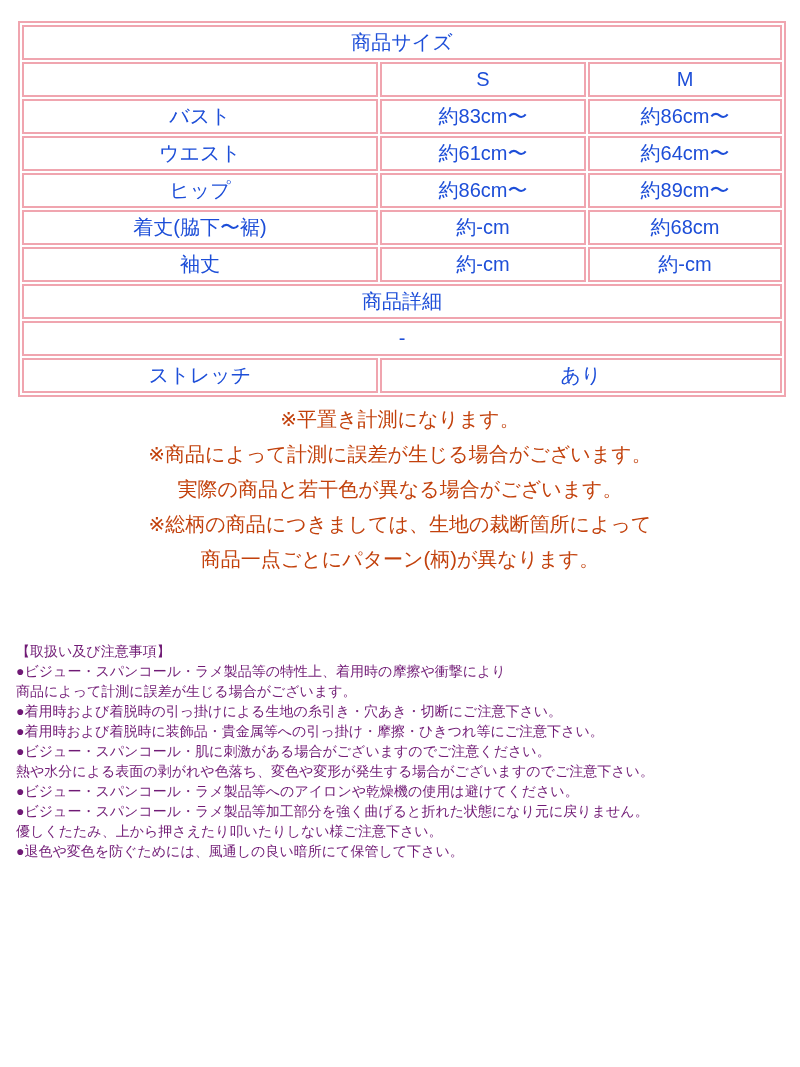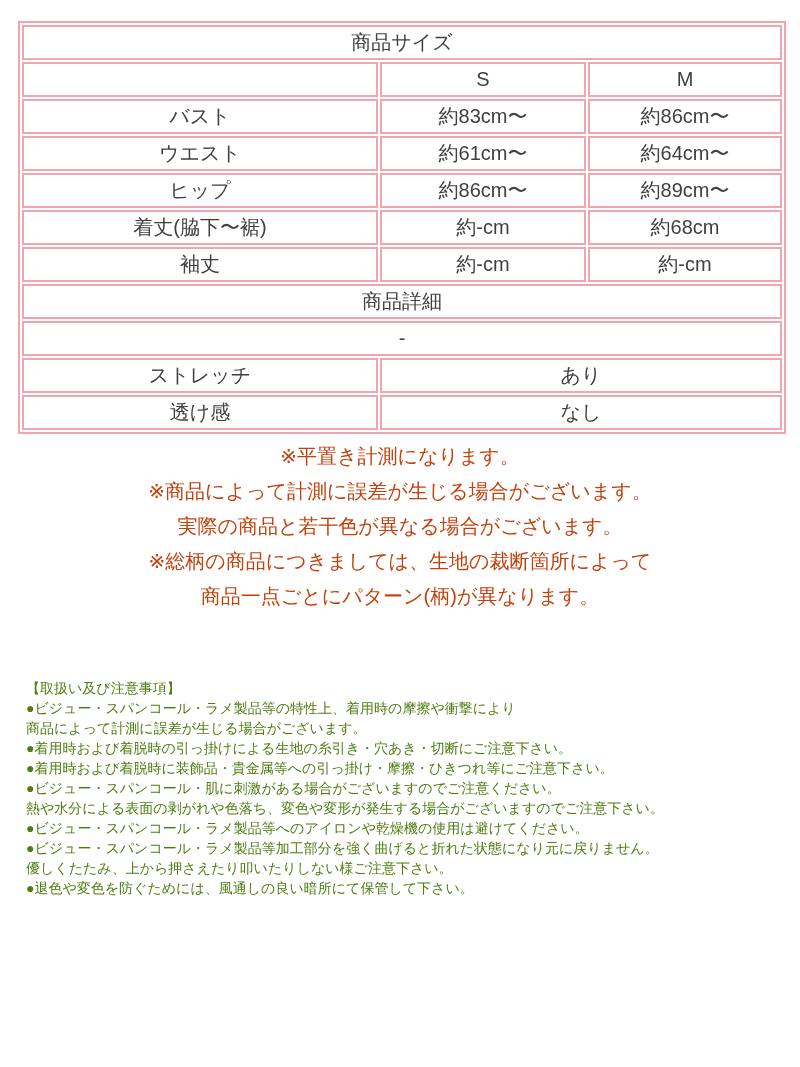--- a/index.html
+++ b/index.html
@@ -26,42 +26,42 @@
     table-layout: fixed;
   }
   table.spec-table td {
     border: 2px solid #f0a5af;
     background: #ffffff;
     text-align: center;
     vertical-align: middle;
     height: 31px;
     padding: 0 2px;
     font-size: 20px;
-    color: #404040;
+    color: #1d4ed8;
     overflow: hidden;
     white-space: nowrap;
   }
   col.c1 { width: 356px; }
   col.c2 { width: 206px; }
   col.c3 { width: 194px; }
 
   .notes {
     margin-top: 5px;
     width: 800px;
     text-align: center;
     font-size: 20px;
     line-height: 35px;
     color: #c2410c;
   }
   .care {
-    margin: 64px 0 0 26px;
+    margin: 64px 0 0 16px;
     width: 740px;
     font-size: 14px;
     line-height: 20px;
-    color: #4d7c0f;
+    color: #701a75;
     white-space: nowrap;
   }
 </style>
 </head>
 <body>
 
 <div class="page">
 
   <table class="spec-table">
     <colgroup>
@@ -106,24 +106,20 @@
       <tr>
         <td colspan="3">商品詳細</td>
       </tr>
       <tr>
         <td colspan="3">-</td>
       </tr>
       <tr>
         <td>ストレッチ</td>
         <td colspan="2">あり</td>
       </tr>
-      <tr>
-        <td>透け感</td>
-        <td colspan="2">なし</td>
-      </tr>
     </tbody>
   </table>
 
   <div class="notes">
     <div>※平置き計測になります。</div>
     <div>※商品によって計測に誤差が生じる場合がございます。</div>
     <div>実際の商品と若干色が異なる場合がございます。</div>
     <div>※総柄の商品につきましては、生地の裁断箇所によって</div>
     <div>商品一点ごとにパターン(柄)が異なります。</div>
   </div>

